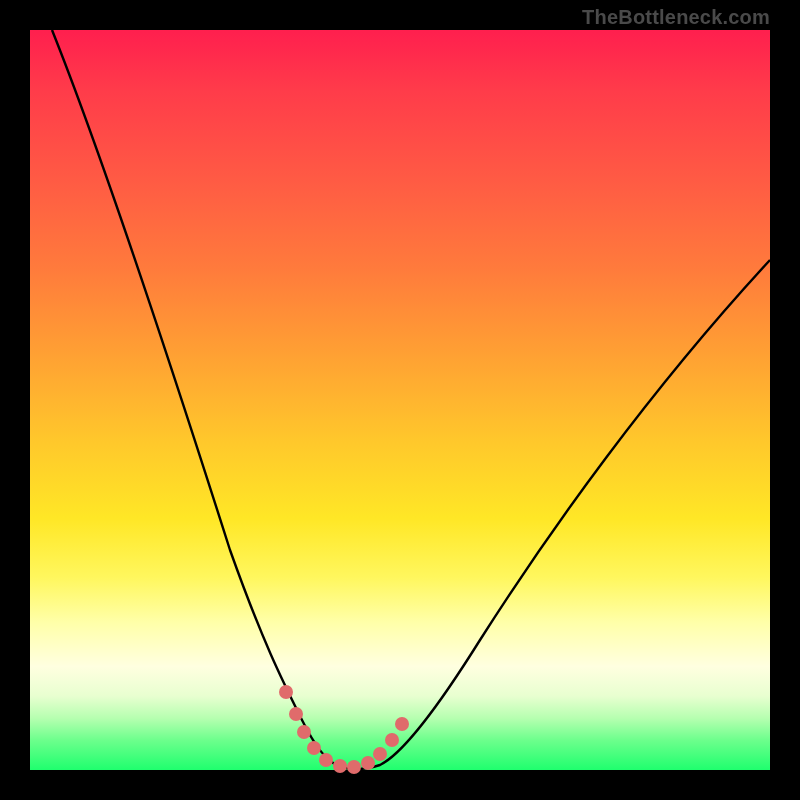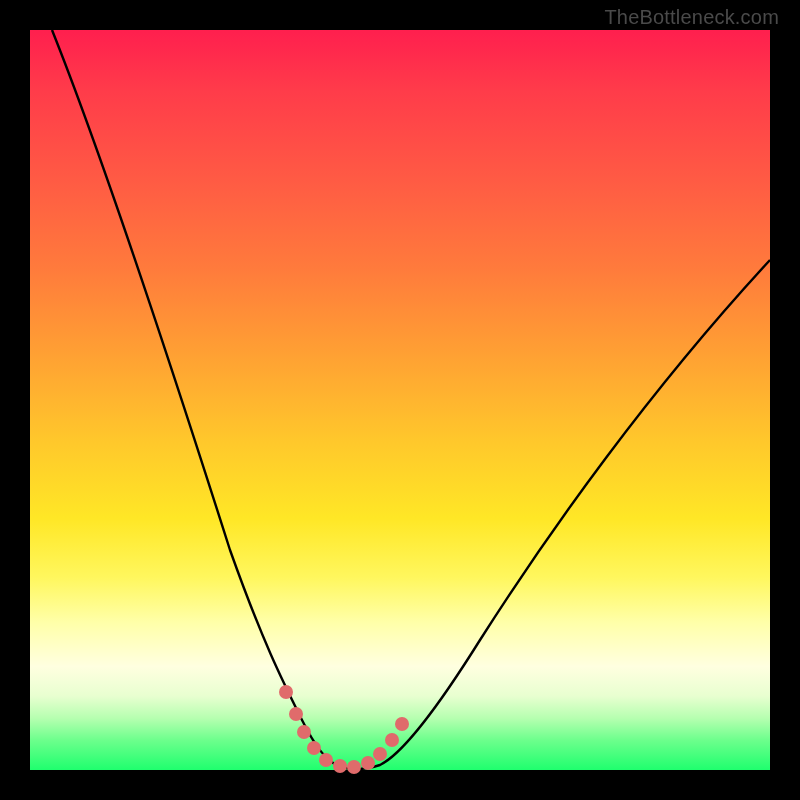--- a/index.html
+++ b/index.html
@@ -40,24 +40,24 @@
       #ffffe0 86%,
       #e8ffd0 90%,
       #b6ffb0 93%,
       #6cff8c 96%,
       #1fff6e 100%
     );
   }
   .watermark {
     position: absolute;
     top: 6px;
-    right: 21px;
+    right: 30px;
     color: #4a4a4a;
     font-size: 20px;
-    font-weight: 400;
+    font-weight: 700;
     letter-spacing: 0.2px;
     user-select: none;
   }
   svg.curve {
     position: absolute;
     left: 0;
     top: 0;
     width: 740px;
     height: 740px;
     overflow: visible;

